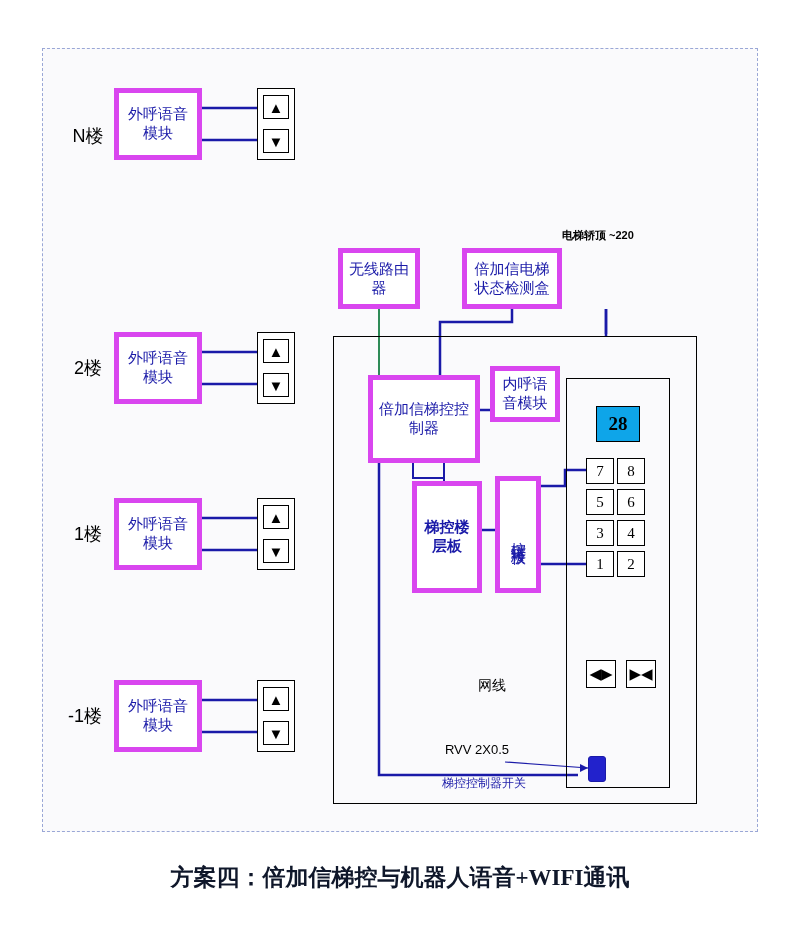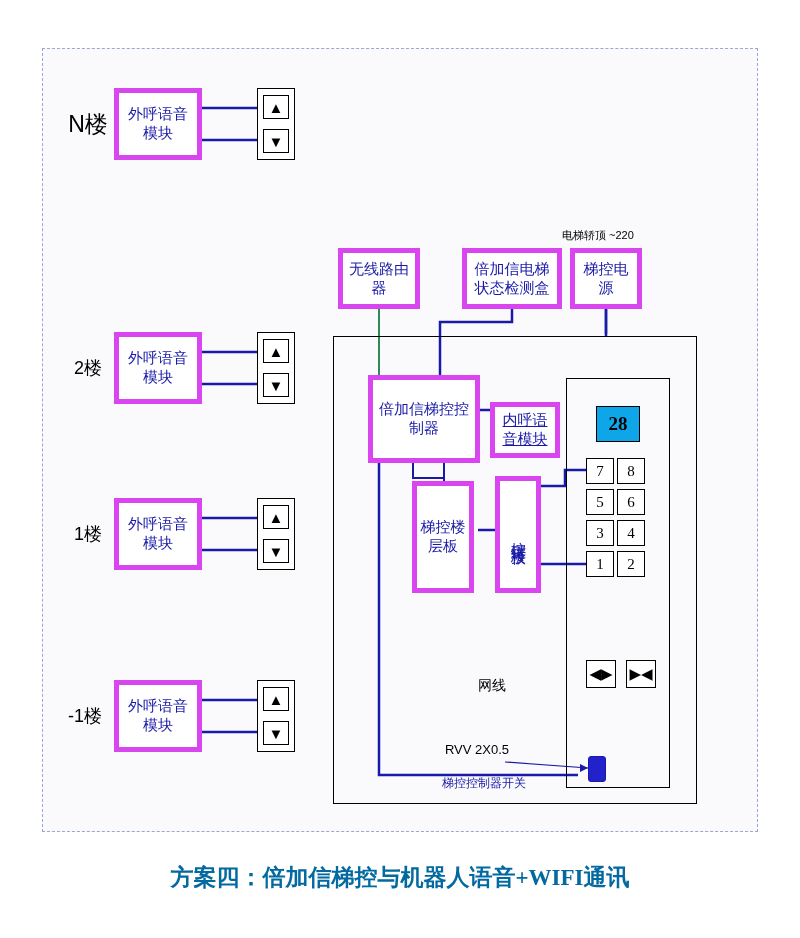--- a/index.html
+++ b/index.html
@@ -123,21 +123,21 @@
 
   .smalltxt { font-size: 11px; color: #000; }
   .bluetxt { color: #1a1aa8; }
 
   .caption {
     left: 0; top: 862px; width: 800px;
     text-align: center;
     font-family: "Liberation Serif", serif;
     font-weight: bold;
     font-size: 23px;
-    color: #0369a1;
+    color: #0f172a;
   }
 
   .title-big {
     font-size: 21px;
     color: #000;
   }
 </style>
 </head>
 <body>
 
@@ -176,21 +176,21 @@
     <polyline points="541,486 565,486 565,470 586,470" fill="none" stroke="#1a1aa8" stroke-width="2.5"></polyline>
 
     <polyline points="541,564 565,564 586,564" fill="none" stroke="#1a1aa8" stroke-width="2.5"></polyline>
 
     <polyline points="379,450 379,775 578,775" fill="none" stroke="#1a1aa8" stroke-width="2.5"></polyline>
 
     <line x1="505" y1="762" x2="588" y2="768" stroke="#1a1aa8" stroke-width="1.2"></line>
     <polygon points="588,768 580,764 580,772" fill="#1a1aa8"></polygon>
   </svg>
 
-  <div class="abs lbl" style="left:62px;top:110px;width:52px;height:28px;font-size:23px;">N楼</div>
+  <div class="abs lbl" style="left:62px;top:122px;width:52px;height:28px;font-size:18px;">N楼</div>
   <div class="abs bbox" style="left:114px;top:88px;width:88px;height:72px;padding:4px;">外呼语音模块</div>
   <div class="abs arrowbox" style="left:257px;top:88px;width:38px;height:72px;">
     <div class="arrowcell" style="width:24px;height:22px;">▲</div>
     <div class="arrowcell" style="width:24px;height:22px;">▼</div>
   </div>
 
   <div class="abs lbl" style="left:62px;top:354px;width:52px;height:28px;font-size:18px;">2楼</div>
   <div class="abs bbox" style="left:114px;top:332px;width:88px;height:72px;padding:4px;">外呼语音模块</div>
   <div class="abs arrowbox" style="left:257px;top:332px;width:38px;height:72px;">
     <div class="arrowcell" style="width:24px;height:22px;">▲</div>
@@ -205,35 +205,34 @@
   </div>
 
   <div class="abs lbl" style="left:56px;top:702px;width:58px;height:28px;font-size:18px;">-1楼</div>
   <div class="abs bbox" style="left:114px;top:680px;width:88px;height:72px;padding:4px;">外呼语音模块</div>
   <div class="abs arrowbox" style="left:257px;top:680px;width:38px;height:72px;">
     <div class="arrowcell" style="width:24px;height:22px;">▲</div>
     <div class="arrowcell" style="width:24px;height:22px;">▼</div>
   </div>
 
 
-  <div class="abs smalltxt" style="left:562px;top:228px;width:110px;font-weight:normal;">电梯轿顶 ~220</div>
+  <div class="abs smalltxt" style="left:562px;top:228px;width:110px;font-weight:bold;">电梯轿顶 ~220</div>
 
   <div class="abs bbox" style="left:338px;top:248px;width:82px;height:61px;padding:3px;">无线路由器</div>
   <div class="abs bbox" style="left:462px;top:248px;width:100px;height:61px;padding:3px;">倍加信电梯状态检测盒</div>
-  <div class="abs bbox" style="left:570px;top:248px;width:72px;height:61px;padding:3px;">梯控电源</div>
 
   <div class="abs kbox" style="left:333px;top:336px;width:364px;height:468px;background:transparent;"></div>
 
   <div class="abs kbox" style="left:566px;top:378px;width:104px;height:410px;background:transparent;"></div>
 
   <div class="abs bbox" style="left:368px;top:375px;width:112px;height:88px;padding:4px;">倍加信梯控控制器</div>
 
-  <div class="abs bbox" style="left:490px;top:402px;width:70px;height:56px;padding:3px;text-decoration:underline;">内呼语音模块</div>
-
-  <div class="abs bbox" style="left:412px;top:481px;width:62px;height:112px;padding:3px;">梯控楼层板</div>
+  <div class="abs bbox" style="left:490px;top:366px;width:70px;height:56px;padding:3px;">内呼语音模块</div>
+
+  <div class="abs bbox" style="left:412px;top:481px;width:70px;height:112px;padding:3px;font-weight:bold;">梯控楼层板</div>
 
   <div class="abs bbox" style="left:495px;top:476px;width:46px;height:117px;">
     <span class="vert" style="font-size:15px;">按键转接板</span>
   </div>
 
   <div class="abs display" style="left:596px;top:406px;">28</div>
 
   <div class="abs numpad" style="left:586px;top:458px;">
     <div class="numbtn">7</div>
     <div class="numbtn">8</div>

